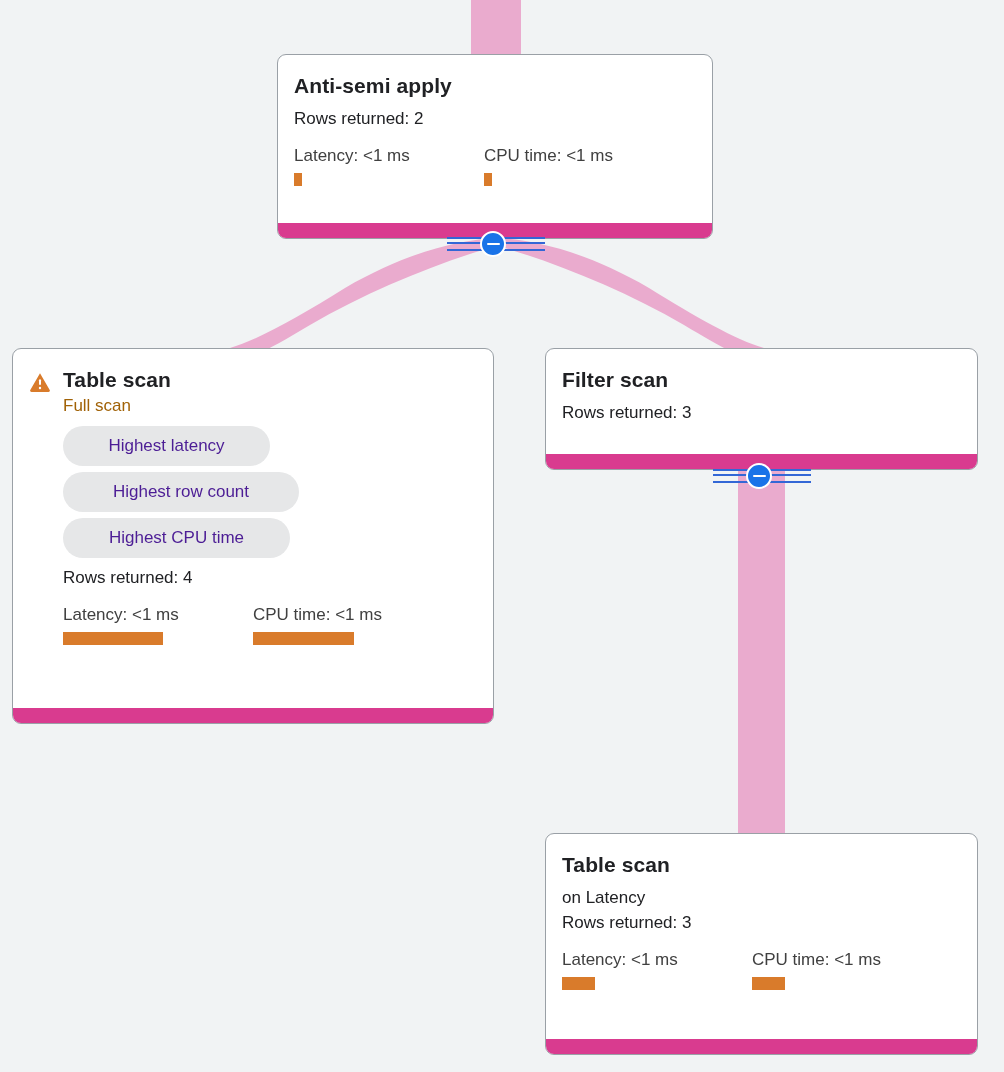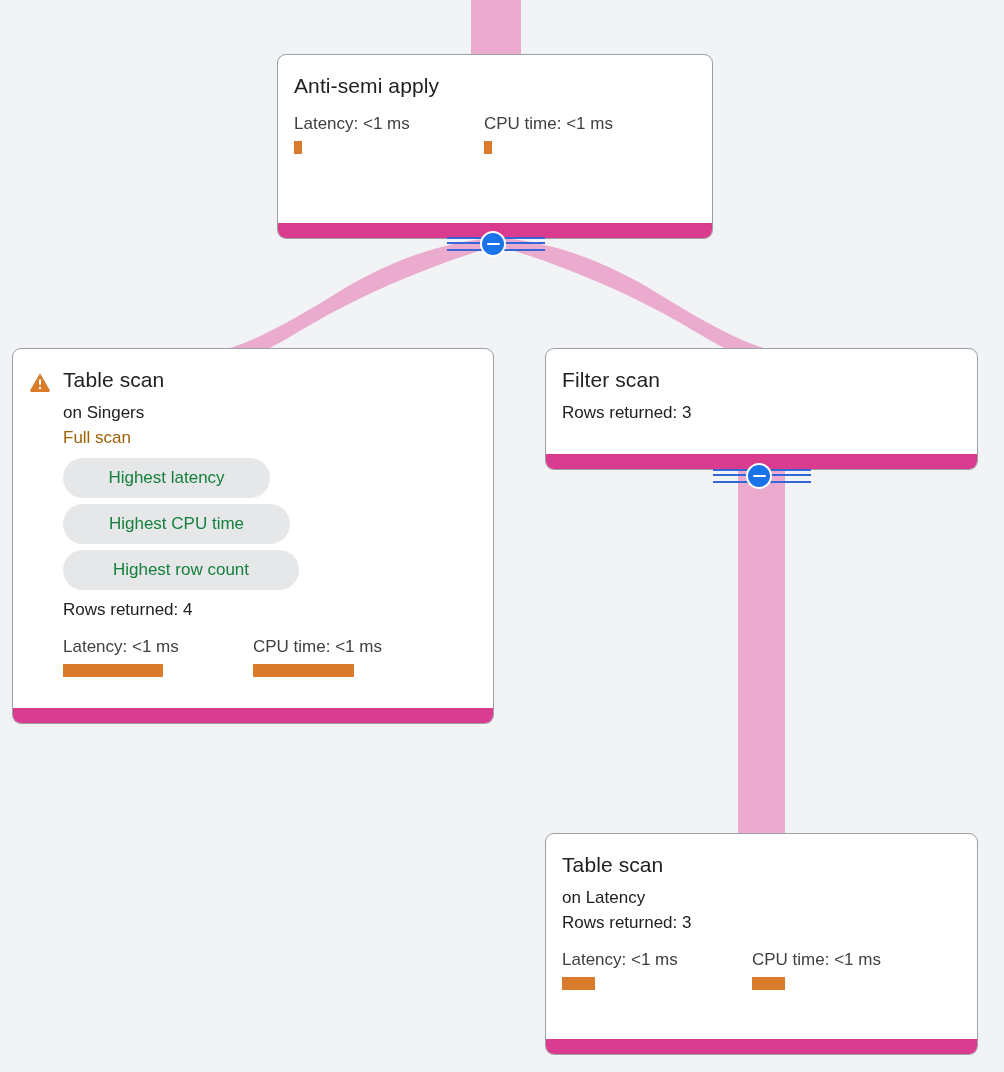--- a/index.html
+++ b/index.html
@@ -60,21 +60,21 @@
     flex: 0 0 auto;
     width: 22px;
     height: 22px;
     margin-top: 4px;
     margin-right: 12px;
   }
   .head-text-col { flex: 1 1 auto; min-width: 0; }
 
   .node-title {
     font-size: 21px;
-    font-weight: normal;
+    font-weight: bold;
     color: #202124;
     line-height: 26px;
     letter-spacing: 0.1px;
   }
   .node-sub {
     font-size: 17px;
     color: #202124;
     line-height: 25px;
     margin-top: 7px;
   }
@@ -88,21 +88,21 @@
     color: #202124;
     line-height: 25px;
     margin-top: 7px;
   }
 
   
   .pill-stack { margin-top: 8px; }
   .pill {
     display: block;
     background: #e6e7e8;
-    color: #15803d;
+    color: #4c1d95;
     font-size: 17px;
     line-height: 20px;
     border-radius: 20px;
     padding: 10px 26px;
     margin-bottom: 6px;
     text-align: center;
     white-space: nowrap;
   }
   .pill-w1 { width: 207px; }
   .pill-w2 { width: 227px; }
@@ -198,20 +198,21 @@
              Z"></path>
 
     <rect x="738" y="470" width="47" height="375" fill="#eaabce"></rect>
   </svg>
 
   <div class="node-card" id="card-anti-semi-apply" style="left:277px; top:54px; width:436px; height:185px;">
     <div class="card-body">
       <div class="card-head">
         <div class="head-text-col">
           <div class="node-title">Anti-semi apply</div>
+          <div class="node-rows">Rows returned: 2</div>
         </div>
       </div>
       <div class="metrics-row">
         <div class="metric" style="width:190px;">
           <div class="metric-label">Latency: &lt;1 ms</div>
           <div class="metric-bar" style="width:8px;"></div>
         </div>
         <div class="metric">
           <div class="metric-label">CPU time: &lt;1 ms</div>
           <div class="metric-bar" style="width:8px;"></div>
@@ -235,27 +236,26 @@
   <div class="node-card" id="card-table-scan-singers" style="left:12px; top:348px; width:482px; height:376px;">
     <div class="card-body">
       <div class="card-head">
         <svg class="warn-icon" viewBox="0 0 24 24">
           <path d="M12 2.4 L22.6 20.6 a1.6 1.6 0 0 1 -1.4 2.4 H2.8 a1.6 1.6 0 0 1 -1.4 -2.4 Z" fill="#d97b2b"></path>
           <rect x="10.9" y="9" width="2.2" height="6.4" rx="1.1" fill="#ffffff"></rect>
           <circle cx="12" cy="18.6" r="1.3" fill="#ffffff"></circle>
         </svg>
         <div class="head-text-col">
           <div class="node-title">Table scan</div>
-          <div class="node-sub">on Singers</div>
           <div class="node-sub-muted">Full scan</div>
 
           <div class="pill-stack">
             <span class="pill pill-w1">Highest latency</span>
+            <span class="pill pill-w3">Highest row count</span>
             <span class="pill pill-w2">Highest CPU time</span>
-            <span class="pill pill-w3">Highest row count</span>
           </div>
 
           <div class="node-rows">Rows returned: 4</div>
 
           <div class="metrics-row">
             <div class="metric" style="width:190px;">
               <div class="metric-label">Latency: &lt;1 ms</div>
               <div class="metric-bar" style="width:100px;"></div>
             </div>
             <div class="metric">

